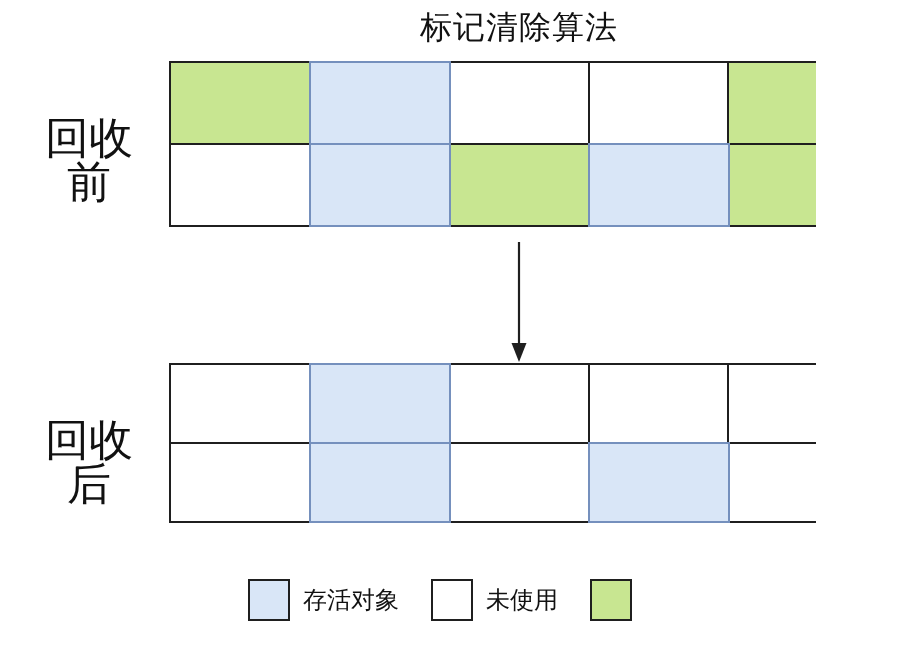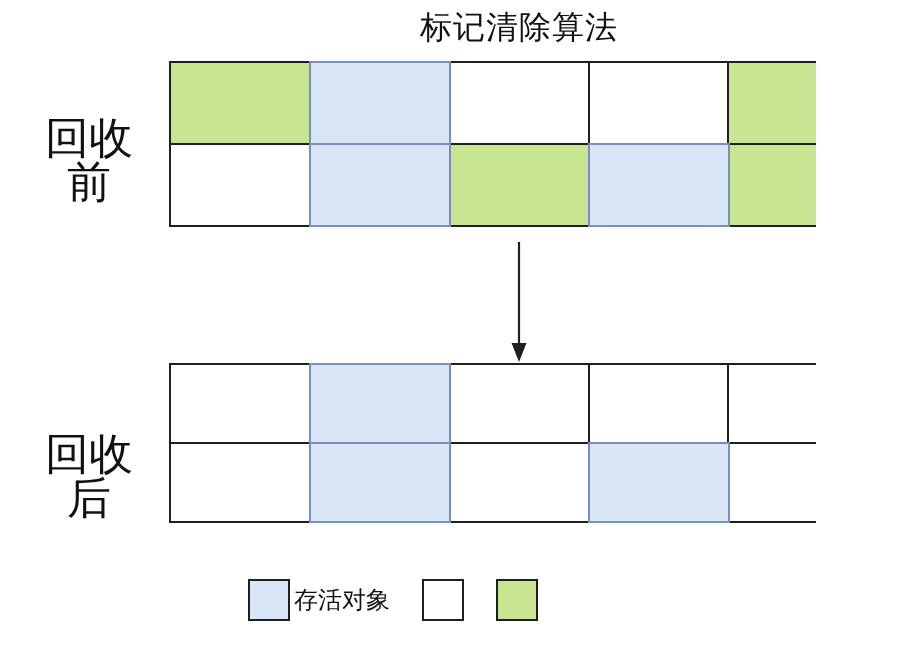--- a/index.html
+++ b/index.html
@@ -30,21 +30,21 @@
   .section-label {
     position: absolute;
     left: 26px;
     width: 126px;
     text-align: center;
     font-size: 44px;
     line-height: 44px;
     color: #111111;
   }
   .label-before { top: 116px; }
-  .label-after  { top: 432px; }
+  .label-after  { top: 418px; }
 
   .grid {
     position: absolute;
     left: 169px;
   }
   .grid-before { top: 61px; }
   .grid-after  { top: 363px; }
 
   .grid-row { display: flex; }
   .grid-row + .grid-row { margin-top: -2.5px; }
@@ -84,21 +84,21 @@
     position: absolute;
     left: 248px;
     top: 579px;
     display: flex;
     align-items: center;
     column-gap: 32px;
   }
   .legend-item {
     display: flex;
     align-items: center;
-    gap: 4px;
+    gap: 13px;
   }
   .swatch {
     box-sizing: border-box;
     width: 42px;
     height: 42px;
     border: 2.5px solid var(--ink);
     flex: 0 0 auto;
   }
   .legend-label {
     font-size: 24px;
@@ -157,19 +157,20 @@
       </div>
     </div>
 
   <div class="legend">
       <div class="legend-item">
         <span class="swatch fill-live"></span>
         <span class="legend-label">存活对象</span>
       </div>
       <div class="legend-item">
         <span class="swatch fill-free"></span>
+        <span class="legend-label">未使用</span>
       </div>
       <div class="legend-item">
         <span class="swatch fill-collectible"></span>
       </div>
     </div>
 
 </div>
 
 </body></html>

